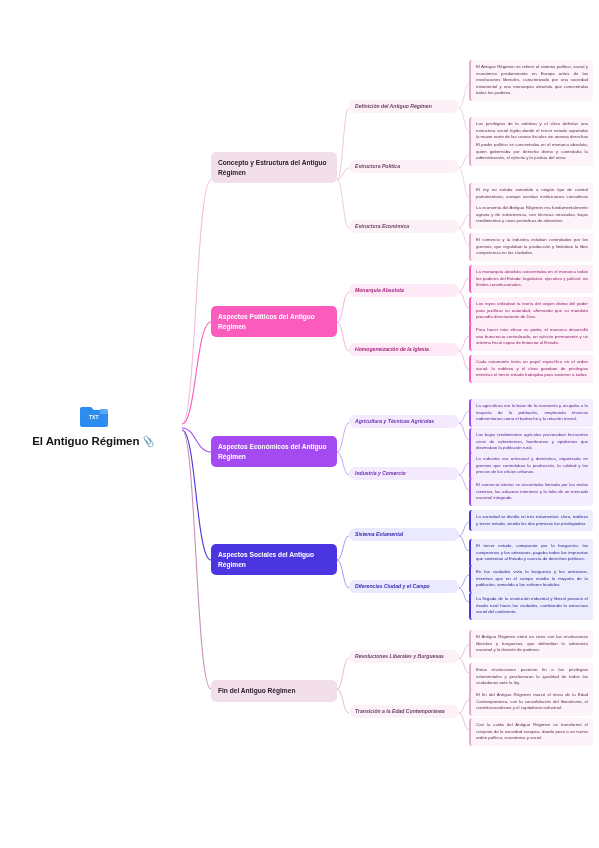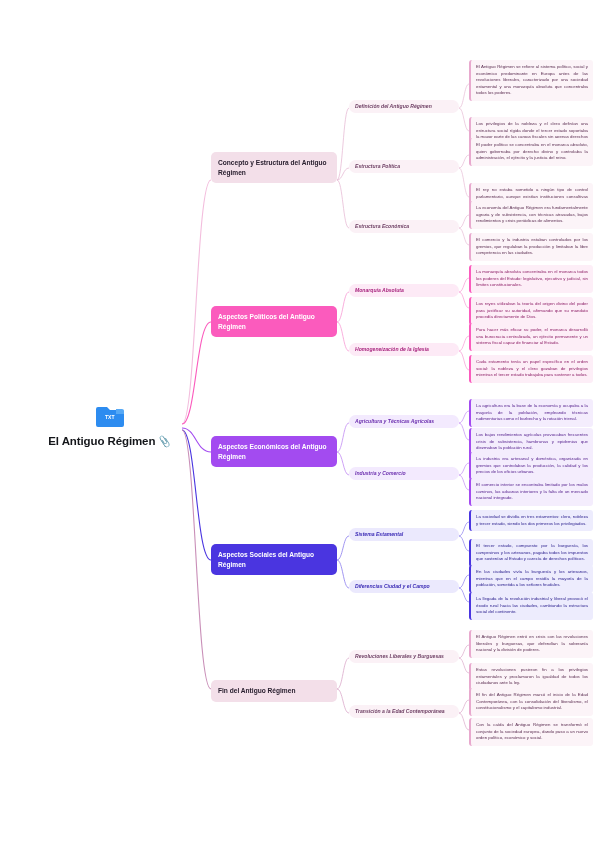--- a/index.html
+++ b/index.html
@@ -9,21 +9,21 @@
     font-family:"Liberation Sans", sans-serif;
     overflow:hidden;
     position:relative;
   }
   #canvas{position:absolute;inset:0;}
   #links{position:absolute;left:0;top:0;width:599px;height:848px;pointer-events:none;}
 
   
   .root{
     position:absolute;
-    left:40px;top:404px;
+    left:24px;top:404px;
     width:140px;
     display:flex;flex-direction:column;align-items:center;
   }
   .root-icon{
     width:28px;height:24px;margin-bottom:7px;position:relative;
   }
   .root-title{
     font-size:11.5px;font-weight:bold;color:#14161a;
     white-space:nowrap;letter-spacing:-0.1px;
     display:flex;align-items:center;gap:4px;

